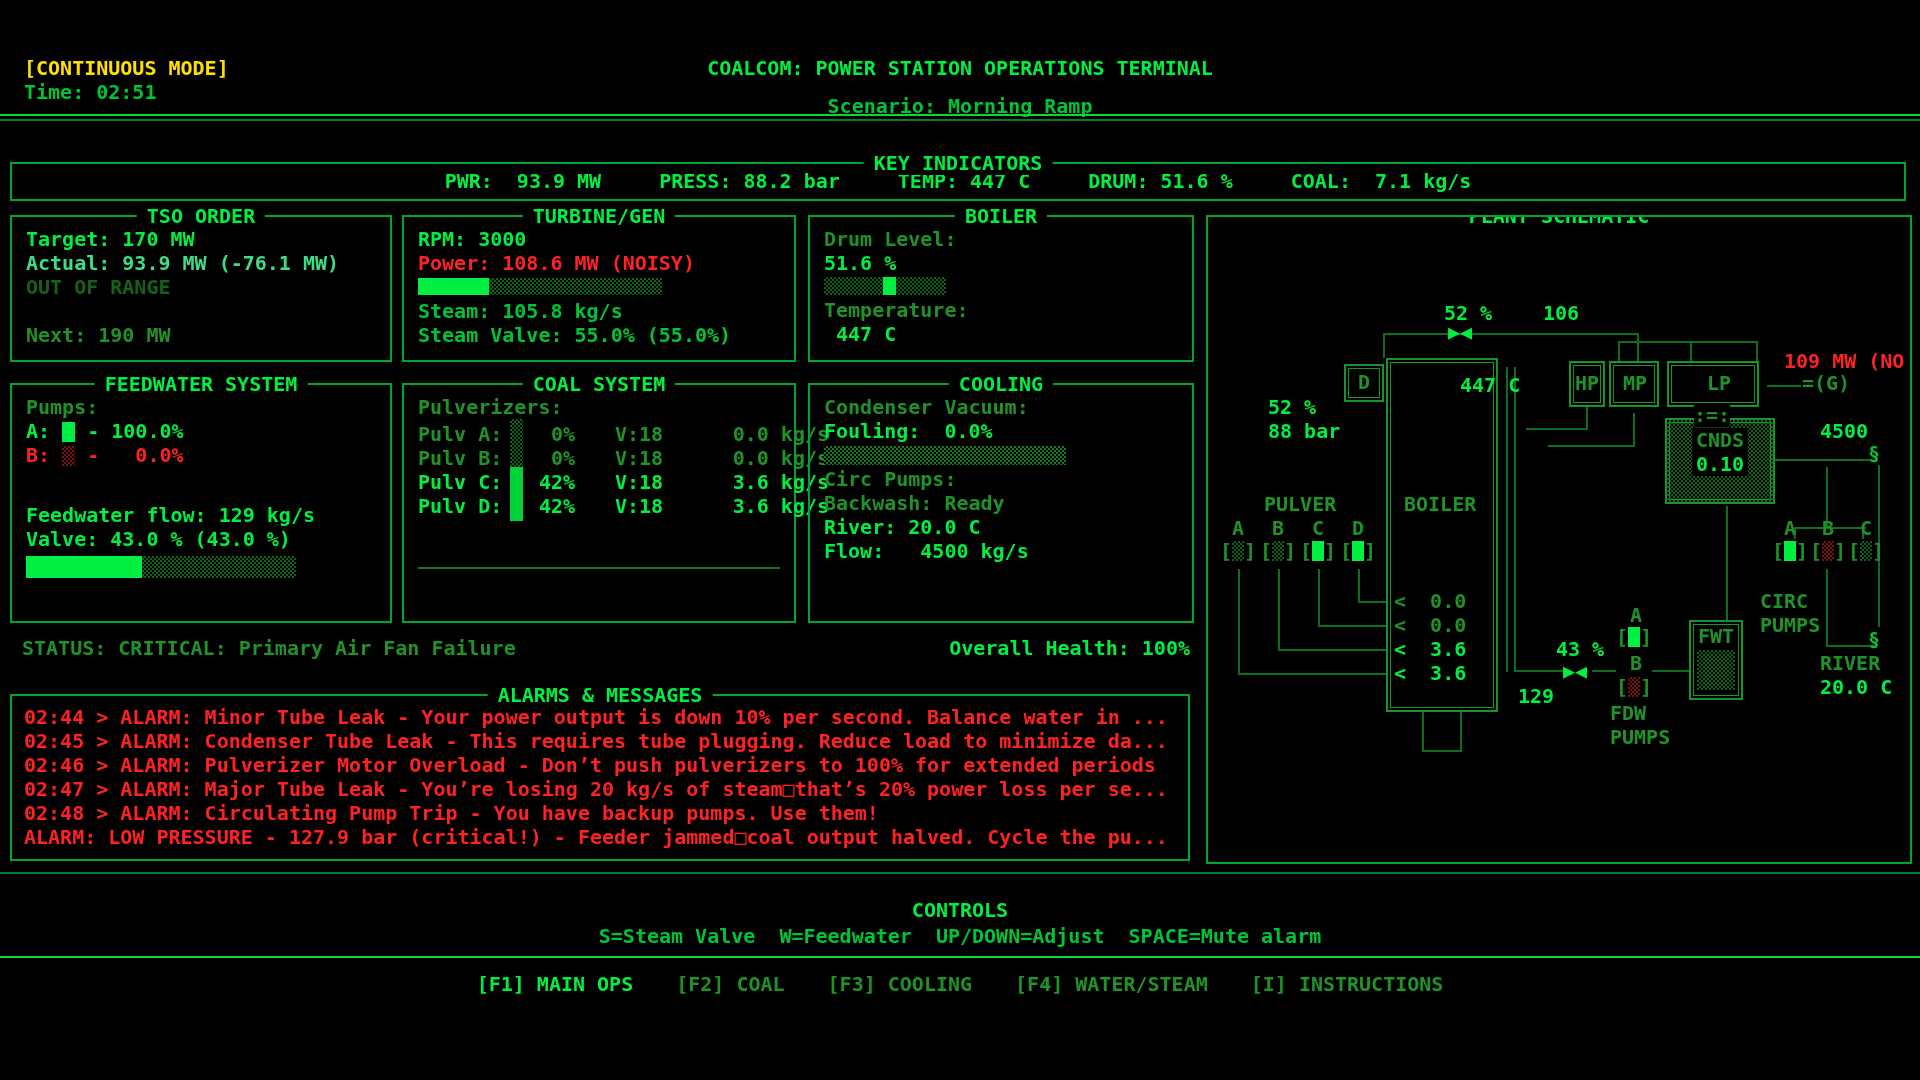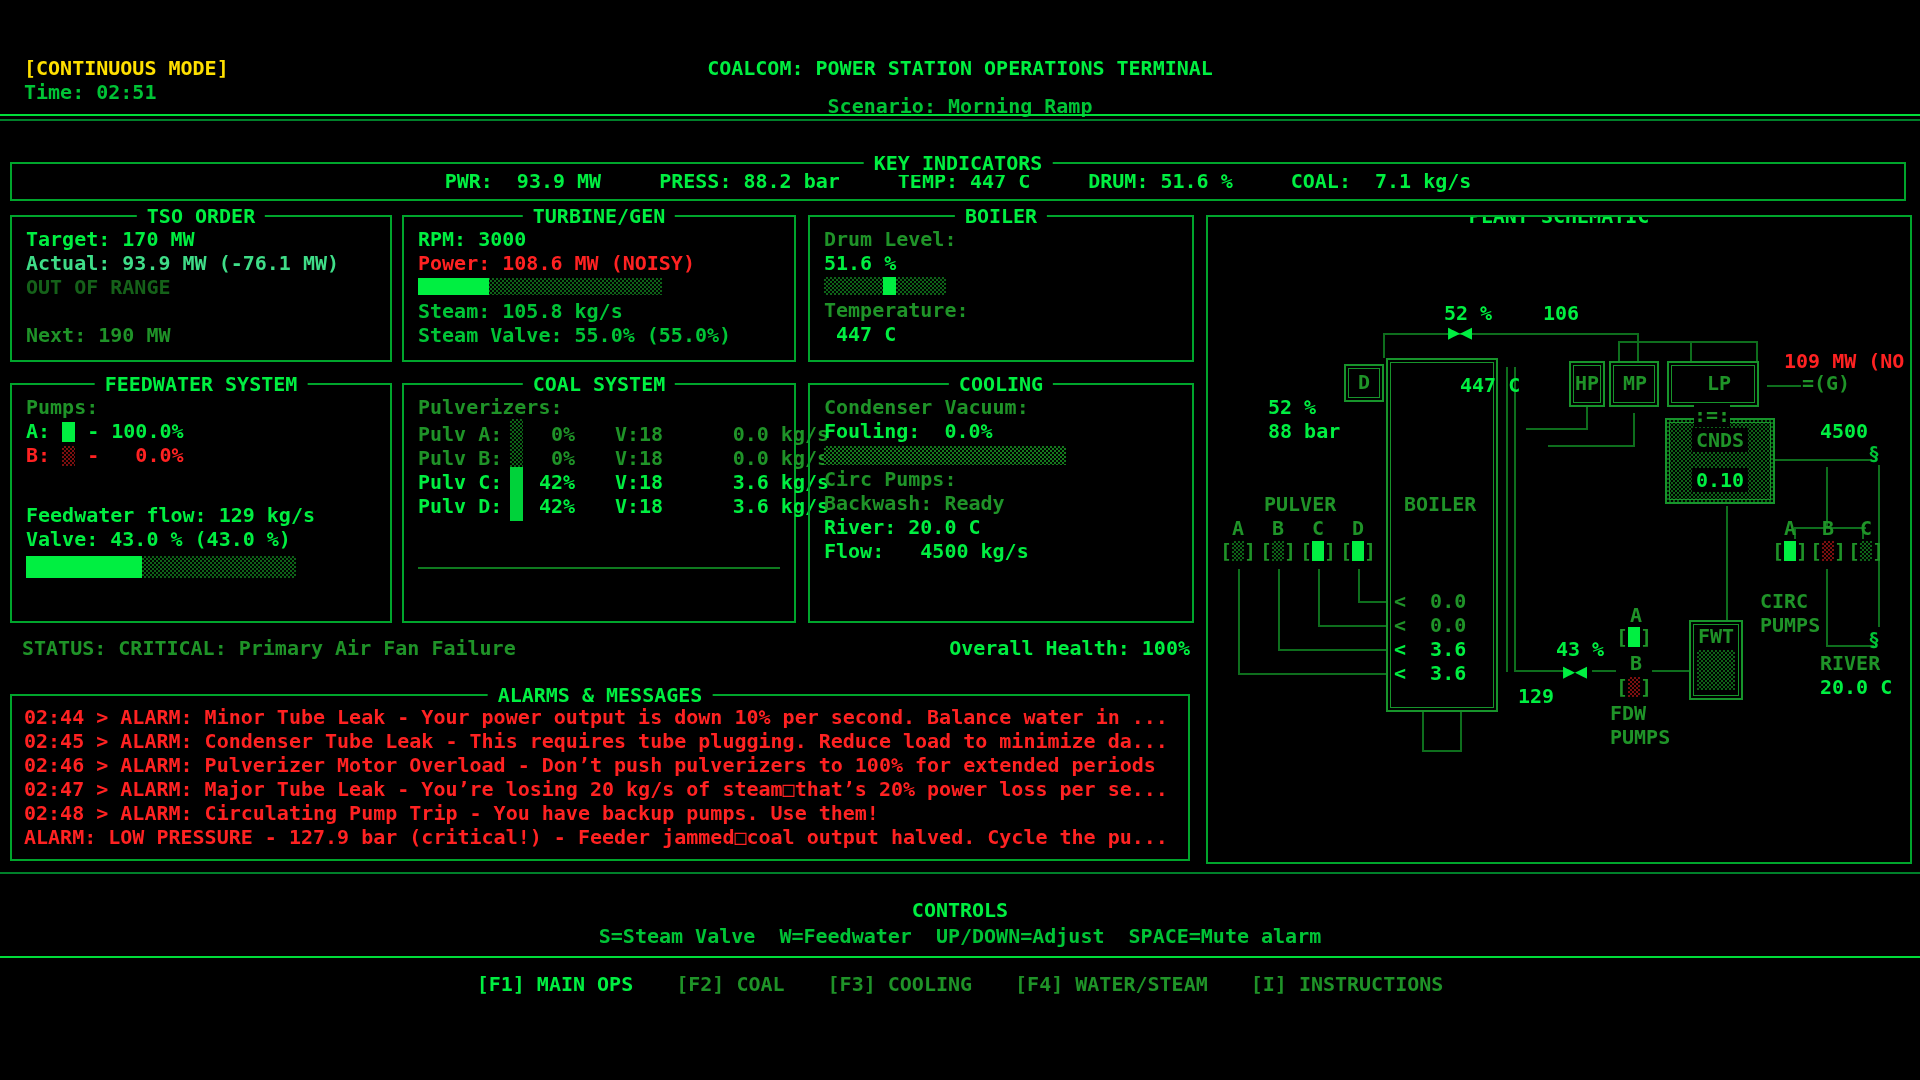--- a/index.html
+++ b/index.html
@@ -203,21 +203,21 @@
         <span class="sl d" style="left:4px;top:8px;">HP</span>
       </div>
     <div class="sbox" style="left:401px;top:144px;width:50px;height:46px;">
         <span class="sl d" style="left:12px;top:8px;">MP</span>
       </div>
     <div class="sbox" style="left:459px;top:144px;width:92px;height:46px;">
         <span class="sl d" style="left:38px;top:8px;">LP</span>
       </div>
     <div class="sbox dith dg" style="left:457px;top:201px;width:110px;height:86px;">
       <span class="sl d" style="left:50%;top:8px;transform:translateX(-50%);background:#000;padding:0 4px;">CNDS</span>
-      <span class="sl b" style="left:50%;top:32px;transform:translateX(-50%);background:#000;padding:0 4px;margin-top:16px;">0.10</span>
+      <span class="sl b" style="left:50%;top:32px;transform:translateX(-50%);background:#000;padding:0 4px;">0.10</span>
     </div>
     <div class="sbox" style="left:481px;top:403px;width:54px;height:80px;">
       <span class="sl d" style="left:50%;top:2px;transform:translateX(-50%);background:#000;padding:0 2px;">FWT</span>
       <div class="abs dith dg" style="left:6px;top:28px;right:6px;bottom:8px;"></div>
     </div>
 
     <span class="sl b" style="left:236px;top:84px;">52 %</span>
     <span class="sl b" style="left:335px;top:84px;">106</span>
     <span class="sl b valve" style="left:240px;top:103px;"></span>
     <span class="sl r" style="left:576px;top:132px;">109 MW (NO</span>

